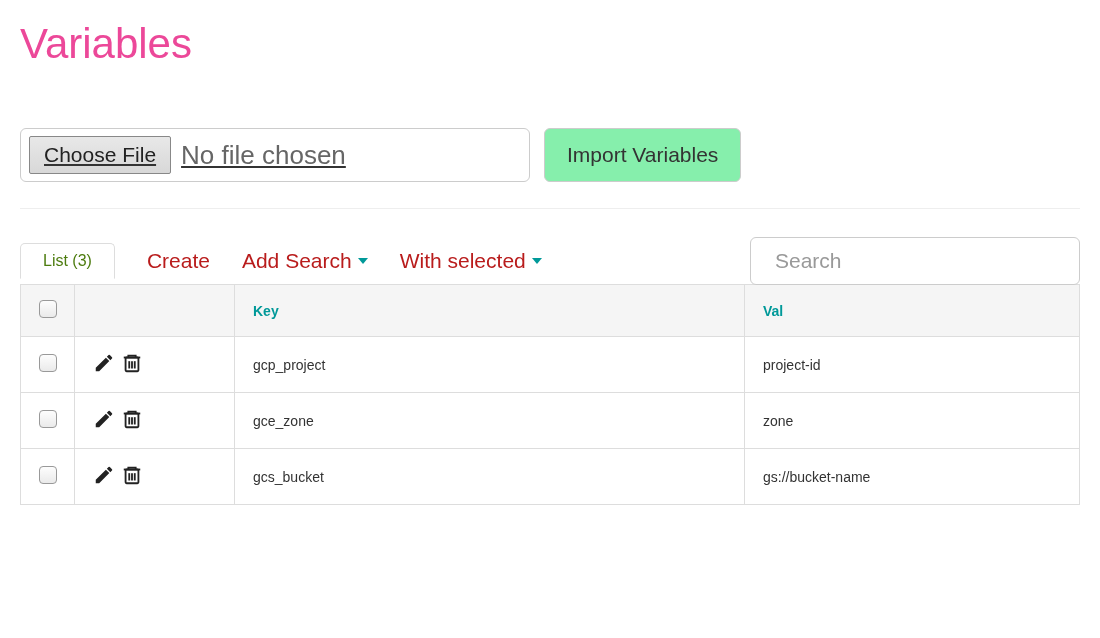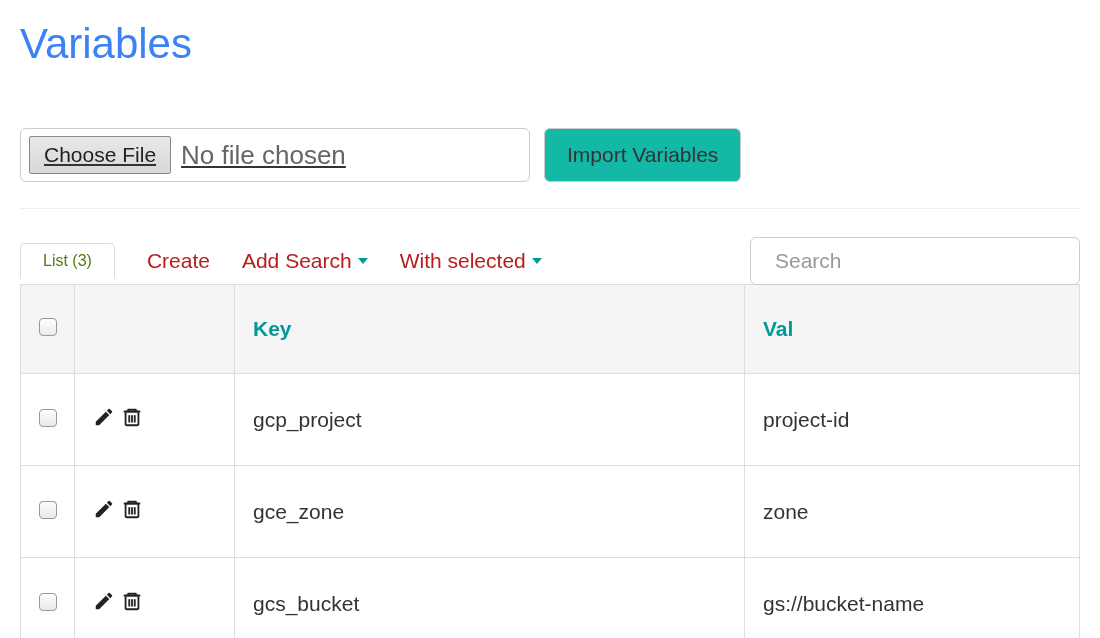--- a/index.html
+++ b/index.html
@@ -8,21 +8,21 @@
     padding: 0 20px;
     font-family: "Helvetica Neue", Helvetica, Arial, sans-serif;
     color: #333;
     background: #fff;
     width: 1100px;
   }
   h1.page-title {
     font-size: 42px;
     font-weight: 500;
     margin: 20px 0 60px 0;
-    color: #3b82f6;
+    color: #ec4899;
   }
   .file-import-row {
     display: flex;
     gap: 14px;
     align-items: stretch;
     margin-bottom: 26px;
   }
   .file-picker {
     display: flex;
     align-items: center;
@@ -43,21 +43,21 @@
     cursor: pointer;
     margin-right: 10px;
   }
   .file-status {
     font-size: 26px;
     color: #666;
   }
   .import-btn {
     border: 1px solid #ccc;
     border-radius: 6px;
-    background: #14b8a6;
+    background: #86efac;
     font-size: 21px;
     color: #333;
     padding: 0 22px;
     height: 54px;
     cursor: pointer;
   }
   hr.divider {
     border: none;
     border-top: 1px solid #eee;
     margin: 0 0 28px 0;
@@ -109,23 +109,23 @@
   }
   .search-input::placeholder { color: #999; }
   table.data-table {
     width: 100%;
     border-collapse: collapse;
     border: 1px solid #ddd;
     table-layout: fixed;
   }
   table.data-table th, table.data-table td {
     border: 1px solid #ddd;
-    padding: 32px 18px;
+    padding: 15px 18px;
     text-align: left;
-    font-size: 21px;
+    font-size: 14px;
     vertical-align: middle;
   }
   table.data-table th {
     background: #f5f5f5;
     font-weight: 600;
   }
   table.data-table th.sortable {
     color: #009999;
     cursor: pointer;
   }

